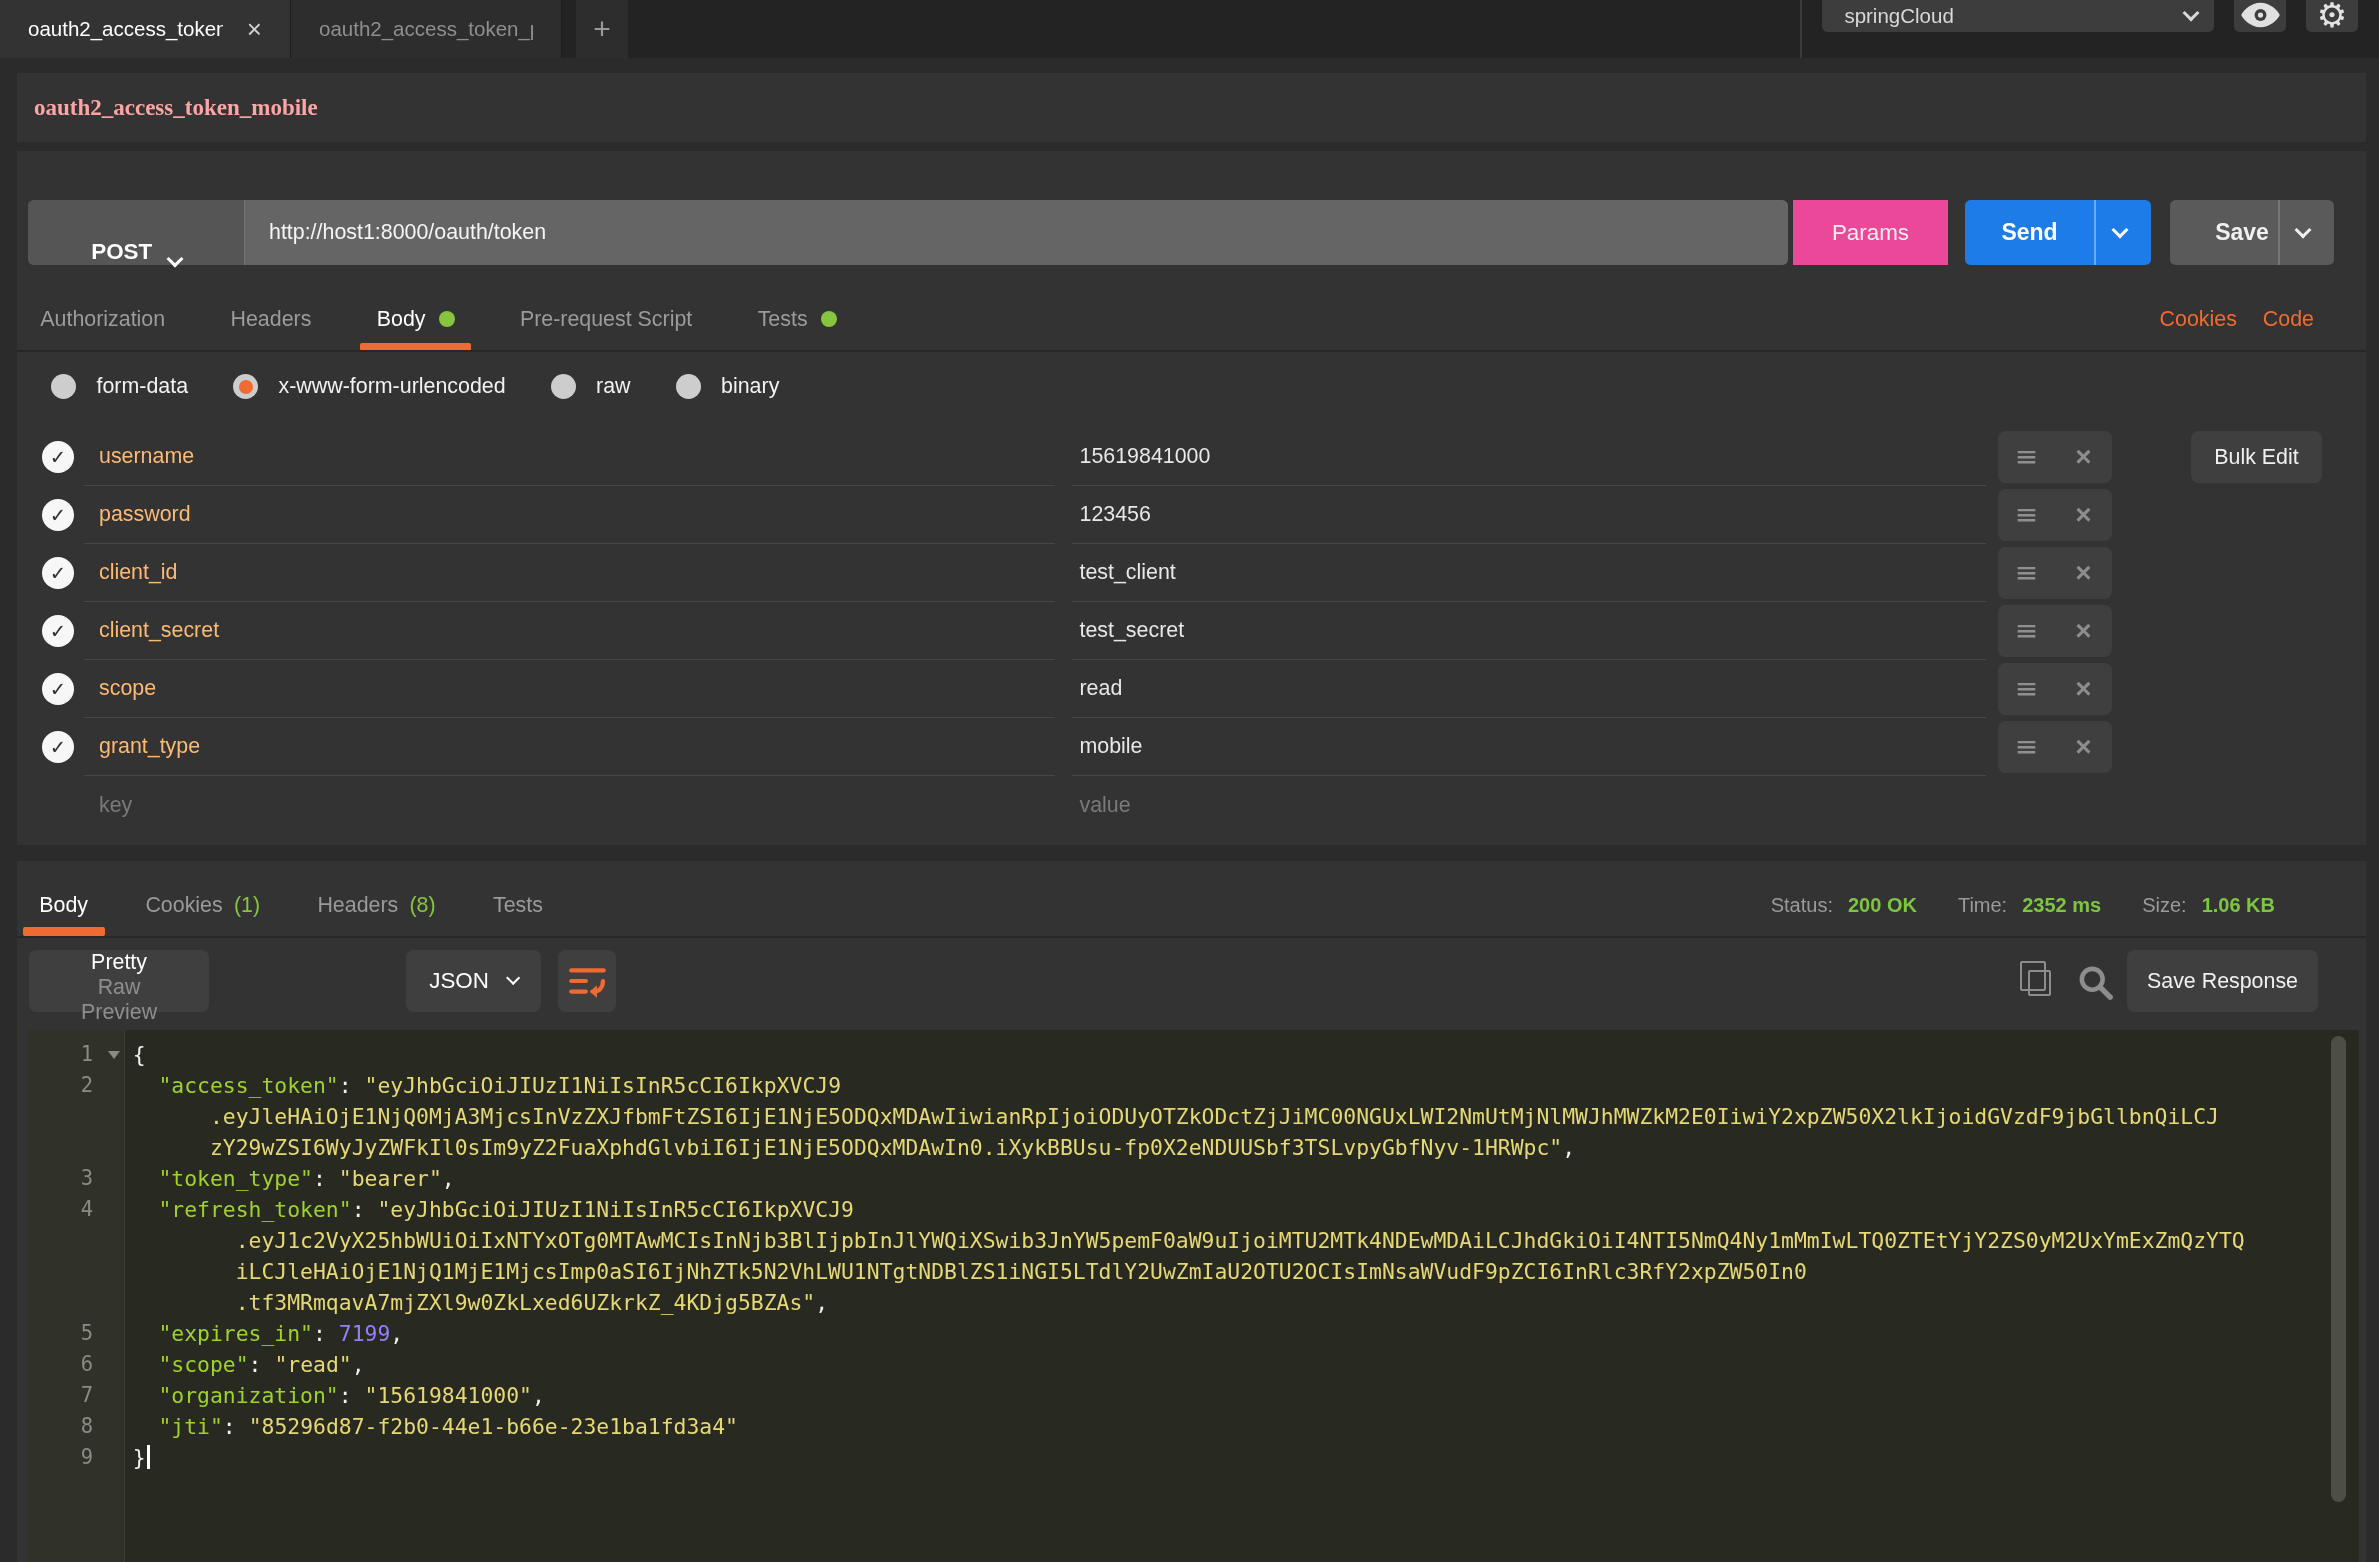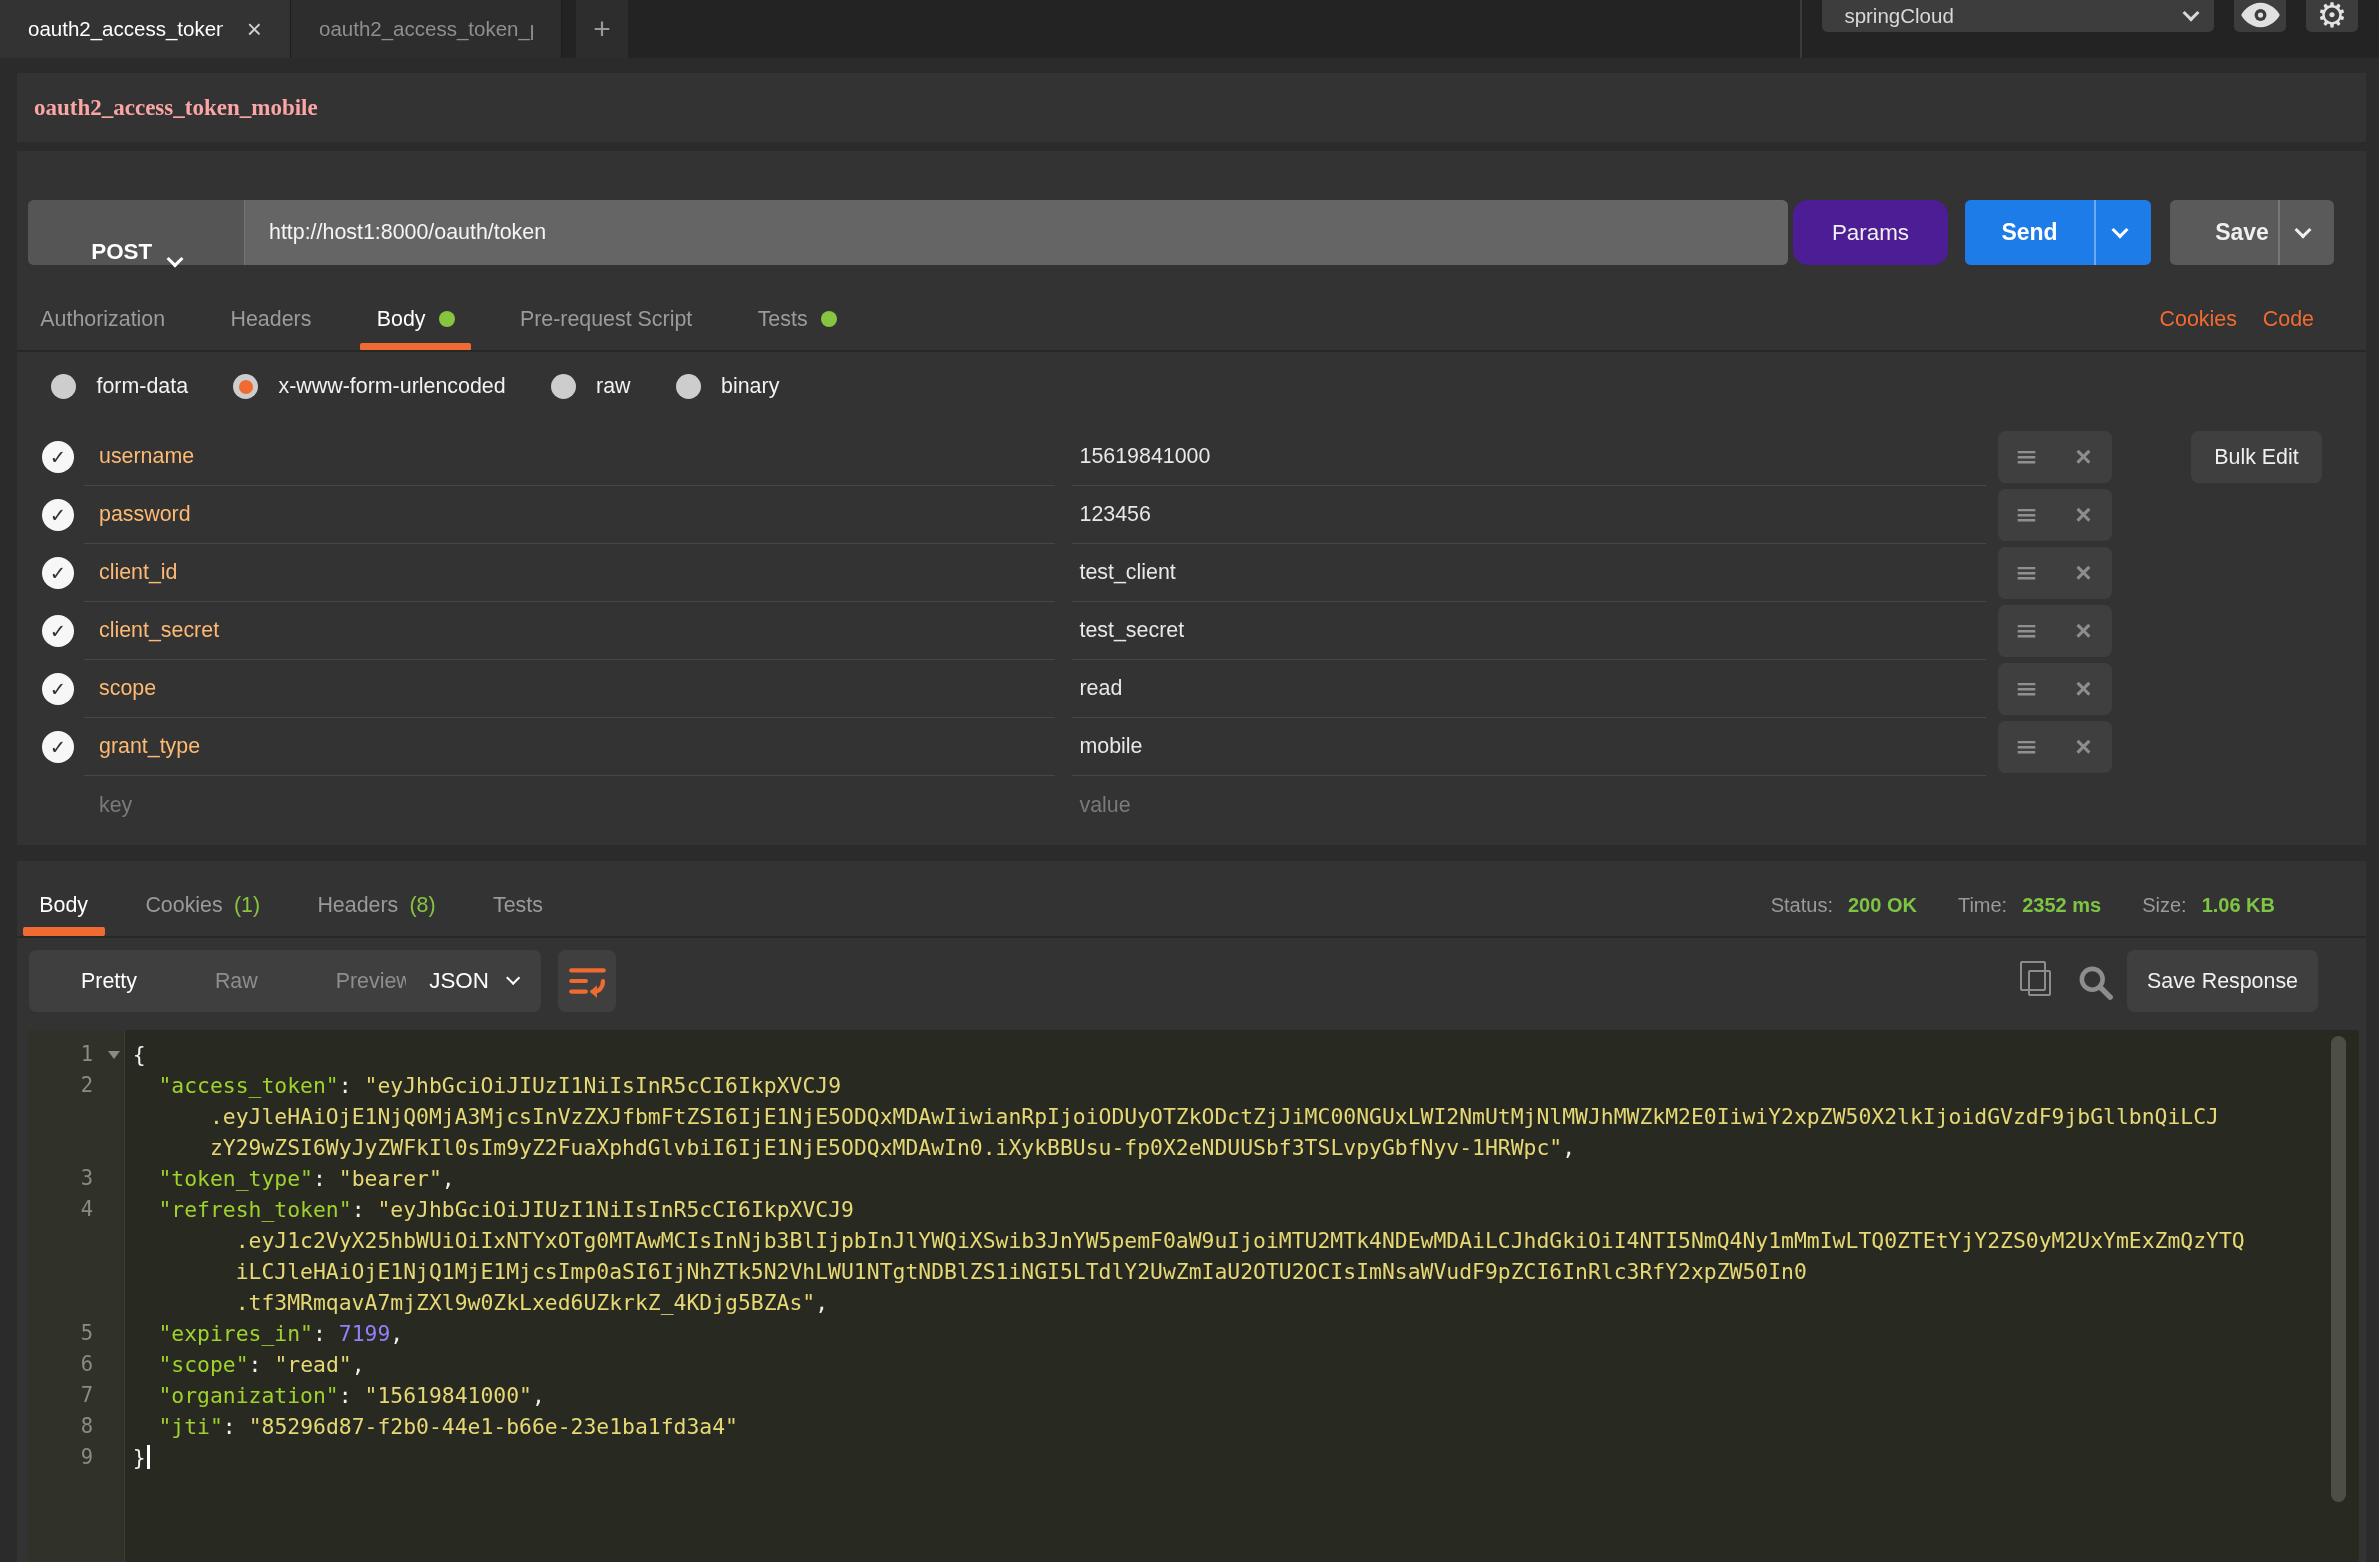--- a/index.html
+++ b/index.html
@@ -25,21 +25,21 @@
   
   .title-panel { position:absolute; left:17px; right:13px; top:73px; height:69px; background:#333333; display:flex; align-items:center; padding-left:17px; }
   .req-title { font-size:23px; font-weight:600; color:#fca5a5;font-family:Liberation Serif, serif; }
 
   .req-panel { position:absolute; left:17px; right:13px; top:151px; height:694px; background:#333333; }
 
   
   .url-row { position:absolute; left:0; top:49px; right:0; height:65px; }
   .method { position:absolute; left:11.2px; top:0; width:216px; height:65px; background:#555555; border-radius:5.6px 0 0 5.6px; display:flex; align-items:flex-end; justify-content:center; gap:17px; font-size:22.4px; font-weight:bold; color:#ffffff; }
   .url { position:absolute; left:227px; top:0; width:1544px; height:65px; background:#656565; border-radius:0 5.6px 5.6px 0; display:flex; align-items:center; padding-left:24px; font-size:21.4px; color:#f5f5f5; border-left:1.9px solid #757575; }
-  .params-btn { position:absolute; left:1776px; top:0; width:155px; height:65px; background:#4c1d95; border-radius:15px; display:flex; align-items:center; justify-content:center; font-size:22.4px; color:#f0f0f0; }
+  .params-btn { position:absolute; left:1776px; top:0; width:155px; height:65px; background:#ec4899; border-radius:0; display:flex; align-items:center; justify-content:center; font-size:22.4px; color:#f0f0f0; }
   .send-btn { position:absolute; left:1948px; top:0; width:186px; height:65px; background:#1e7ce8; border-radius:5.6px; display:flex; align-items:center; color:#fff; }
   .send-main { width:129px; text-align:center; font-size:23px; font-weight:600; }
   .send-split { width:1.9px; height:65px; background:rgba(255,255,255,0.35); }
   .send-btn .chev { margin-left:18.6px; }
   .save-btn { position:absolute; left:2153px; top:0; width:164px; height:65px; background:#5a5a5a; border-radius:5.6px; display:flex; align-items:center; color:#f0f0f0; }
   .save-main { width:108px; text-align:center; font-size:23px; font-weight:600;padding-left:36px; }
   .save-split { width:1.9px; height:65px; background:rgba(255,255,255,0.18); }
   .save-btn .chev { margin-left:17px; }
 
   
@@ -76,21 +76,21 @@
   .restab { position:relative; display:flex; align-items:center; gap:11.2px; font-size:21.4px; color:#9a9a9a; padding:0 3.7px; }
   .restab.active { color:#ffffff; }
   .restab.active::after { content:''; position:absolute; left:-13px; right:-13px; bottom:-3.7px; height:8.4px; background:#f06b32; border-radius:1.9px; }
   .count { color:#87c440; }
   .res-meta { position:absolute; right:65px; top:17px; height:54px; display:flex; align-items:center; gap:15px; font-size:20px; }
   .mlabel { color:#9a9a9a; }
   .mvalue { color:#7ec544; font-weight:600; margin-right:26px; }
   .res-sep { position:absolute; left:0; right:0; top:75px; height:1.9px; background:#272727; }
 
   .res-toolbar { position:absolute; left:0; right:0; top:89px; height:62px; }
-  .view-group { position:absolute; left:12px; top:0; height:62px; background:#3f3f3f; border-radius:7.5px; display:flex; align-items:center; padding:0 13px; }
+  .view-group { position:absolute; left:12px; top:0; height:62px; background:#3f3f3f; border-radius:7.5px; display:flex; align-items:center; padding:0 13px;flex-direction:column; }
   .vmode { font-size:21.4px; color:#8e8e8e; padding:0 39px; }
   .vmode.active { color:#ffffff; }
   .fmt-select { position:absolute; left:389px; top:0; width:135px; height:62px; background:#3f3f3f; border-radius:7.5px; display:flex; align-items:center; justify-content:center; gap:18.6px; font-size:22.4px; color:#fff; }
   .fmt-select .chev { border-width:2.8px; width:10.3px; height:10.3px; }
   .wrap-btn { position:absolute; left:541px; top:0; width:58px; height:62px; background:#3f3f3f; border-radius:7.5px; display:flex; align-items:center; justify-content:center; }
   .copy-btn { position:absolute; left:2001px; top:11.2px; width:43px; height:43px; display:flex; align-items:center; justify-content:center; }
   .copy-shape { position:relative; width:22.4px; height:26px; border:2.8px solid #8d8d8d; border-radius:1.9px; background:#333; z-index:0; }
   .copy-shape::before { content:''; position:absolute; left:-10.3px; top:-10.3px; width:22.4px; height:26px; border:2.8px solid #8d8d8d; border-radius:1.9px; z-index:-1; }
   .search-btn { position:absolute; left:2055px; top:9.3px; width:47px; height:47px; display:flex; align-items:center; justify-content:center; }
   .saveres-btn { position:absolute; left:2110px; top:0; width:191px; height:62px; background:#3f3f3f; border-radius:7.5px; display:flex; align-items:center; justify-content:center; font-size:21.4px; color:#f0f0f0; }

